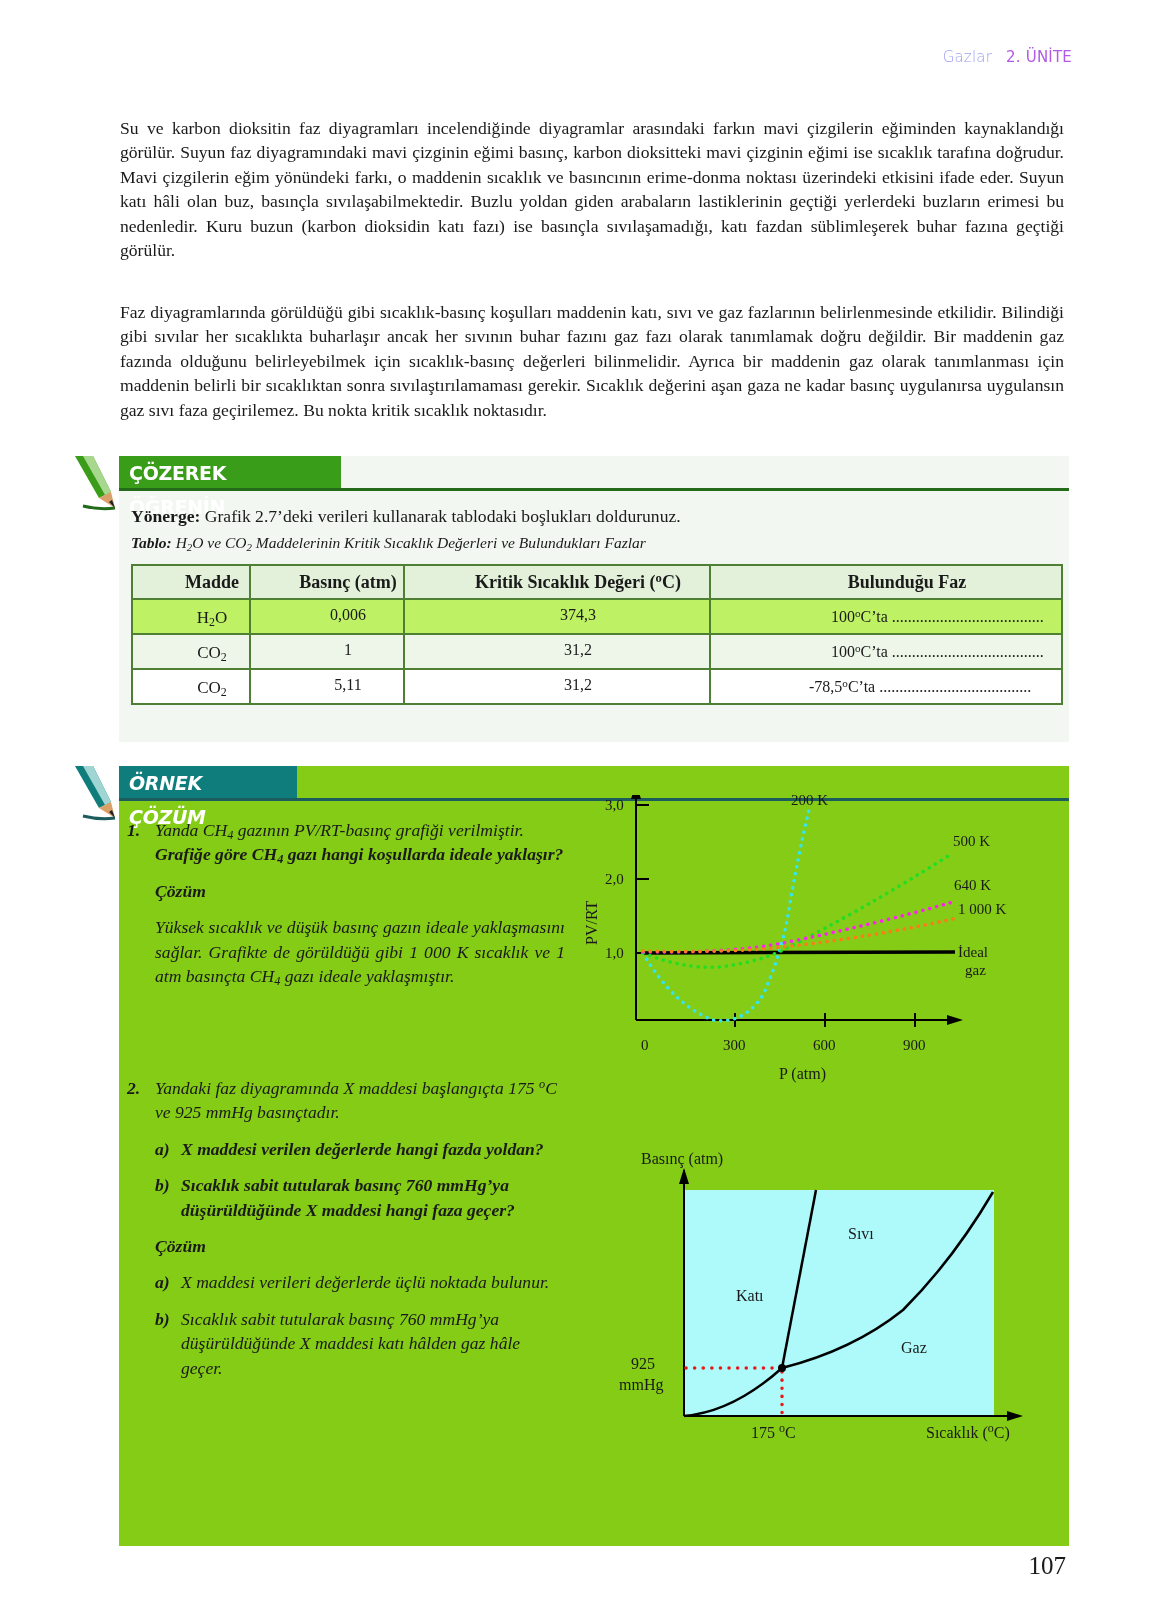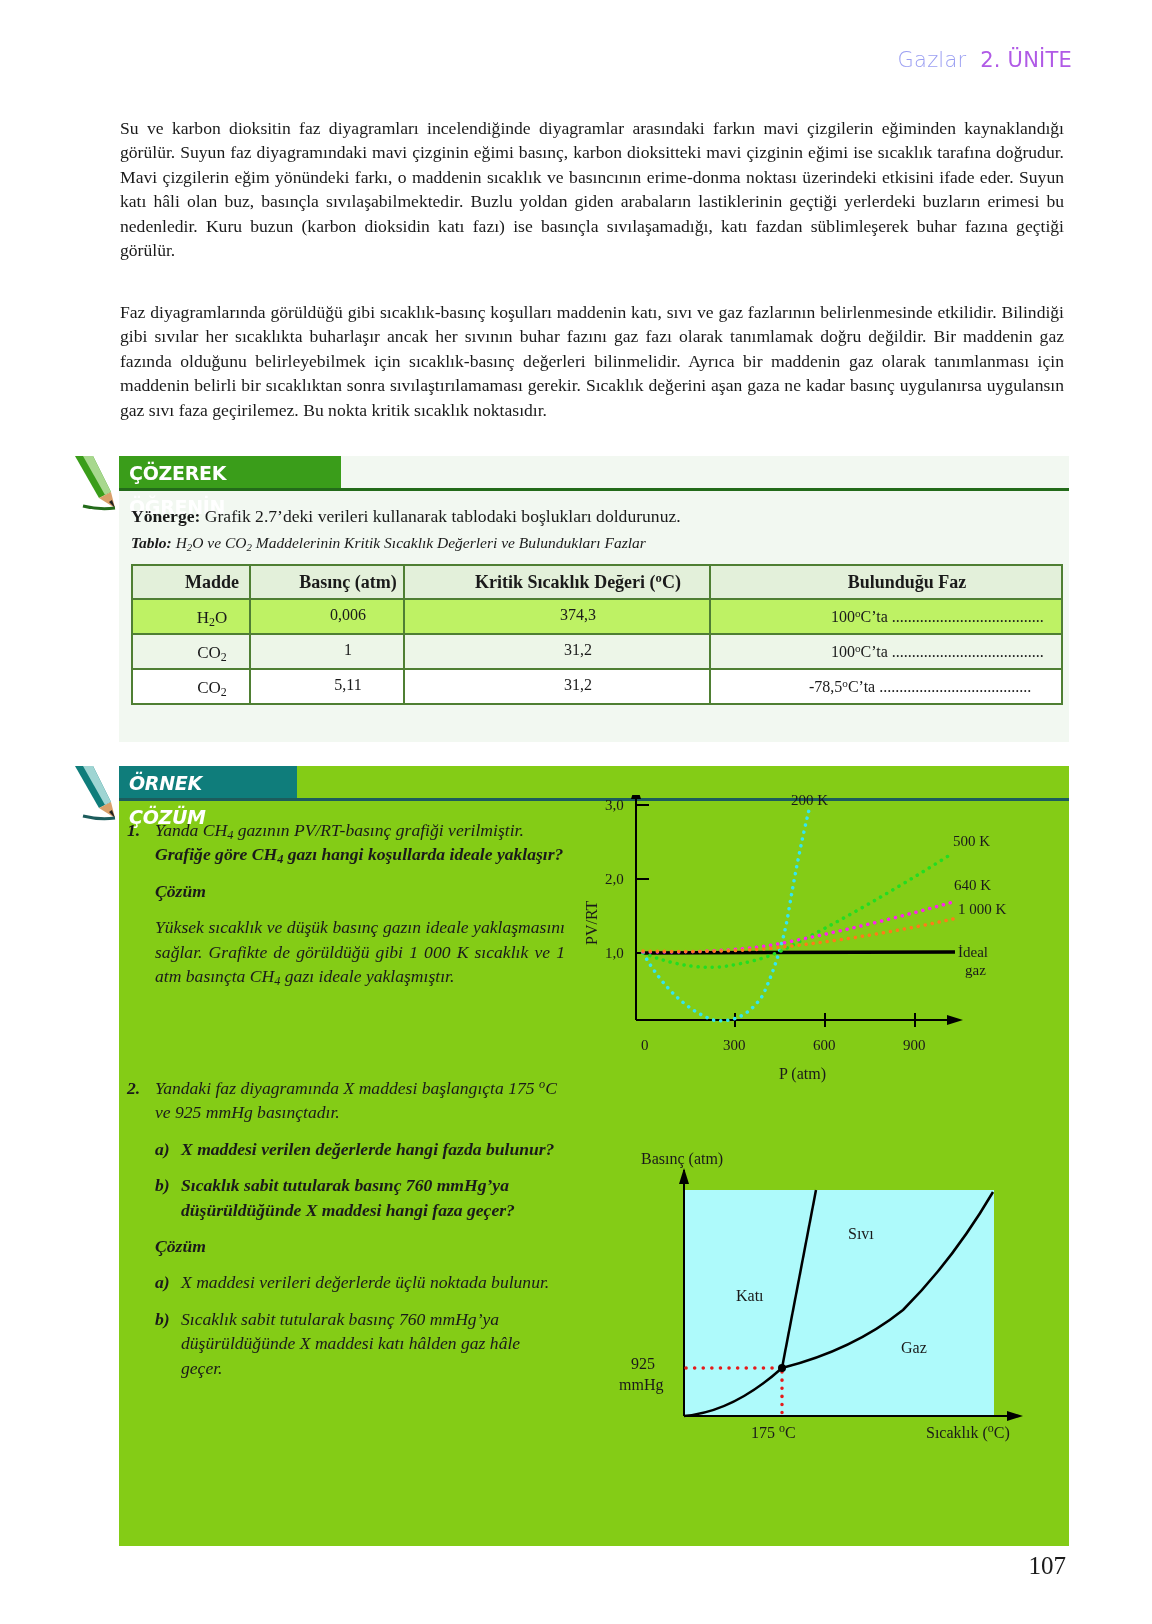--- a/index.html
+++ b/index.html
@@ -1,19 +1,19 @@
 <!DOCTYPE html>
 <html><head>
 <meta charset="utf-8">
 <style>
   * { box-sizing: border-box; margin: 0; padding: 0; }
   html, body { width: 1152px; height: 1624px; background: #ffffff; }
   body { position: relative; font-family: "Liberation Serif", "DejaVu Serif", serif; color: #1a1a1a; overflow: hidden; }
 
-  .header { position: absolute; top: 48px; right: 80px; font-family: "DejaVu Sans", "Liberation Sans", sans-serif; font-size: 21px; letter-spacing: 0.2px; }
+  .header { position: absolute; top: 48px; right: 80px; font-family: "DejaVu Sans", "Liberation Sans", sans-serif; font-size: 15px; letter-spacing: 0.2px; }
   .header .sec { color: #9b9ff2; margin-right: 14px; font-weight: 300; }
   .header .unit { color: #b05ae6; }
 
   .body-text { position: absolute; left: 120px; width: 944px; font-size: 17.6px; line-height: 24.4px; text-align: justify; }
   .p1 { top: 116px; }
   .p2 { top: 300px; }
 
   .box { position: absolute; left: 119px; width: 950px; }
   .box1 { top: 456px; height: 286px; background: #f2f8f1; }
   .box2 { top: 766px; height: 780px; background: #84cc16; font-style: italic; }
@@ -140,21 +140,21 @@
       <div><span>Yanda CH</span><sub>4</sub><span> gazının PV/RT-basınç grafiği verilmiştir. </span><span class="bold">Grafiğe göre CH</span><sub class="bold">4</sub><span class="bold"> gazı hangi koşullarda ideale yaklaşır?</span></div>
       <div class="solhead">Çözüm</div>
       <div class="soltext"><span>Yüksek sıcaklık ve düşük basınç gazın ideale yaklaşmasını sağlar. Grafikte de görüldüğü gibi 1 000 K sıcaklık ve 1 atm basınçta CH</span><sub>4</sub><span> gazı ideale yaklaşmıştır.</span></div>
     </div>
   </div>
 
   <div class="q" style="top:310px">
     <span class="num">2.</span>
     <div class="qbody">
       <div><span>Yandaki faz diyagramında X maddesi başlangıçta 175 </span><sup>o</sup><span>C ve 925 mmHg basınçtadır.</span></div>
-      <div class="item bold"><span class="lbl">a)</span><span>X maddesi verilen değerlerde hangi fazda bulunur?</span></div>
+      <div class="item bold"><span class="lbl">a)</span><span>X maddesi verilen değerlerde hangi fazda yoldan?</span></div>
       <div class="item bold"><span class="lbl">b)</span><span>Sıcaklık sabit tutularak basınç 760 mmHg’ya düşürüldüğünde X maddesi hangi faza geçer?</span></div>
       <div class="solhead">Çözüm</div>
       <div class="item"><span class="lbl">a)</span><span>X maddesi verileri değerlerde üçlü noktada bulunur.</span></div>
       <div class="item"><span class="lbl">b)</span><span>Sıcaklık sabit tutularak basınç 760 mmHg’ya düşürüldüğünde X maddesi katı hâlden gaz hâle geçer.</span></div>
     </div>
   </div>
 </div>
 
 <svg class="chart1" viewBox="0 0 470 330">
   <defs>

